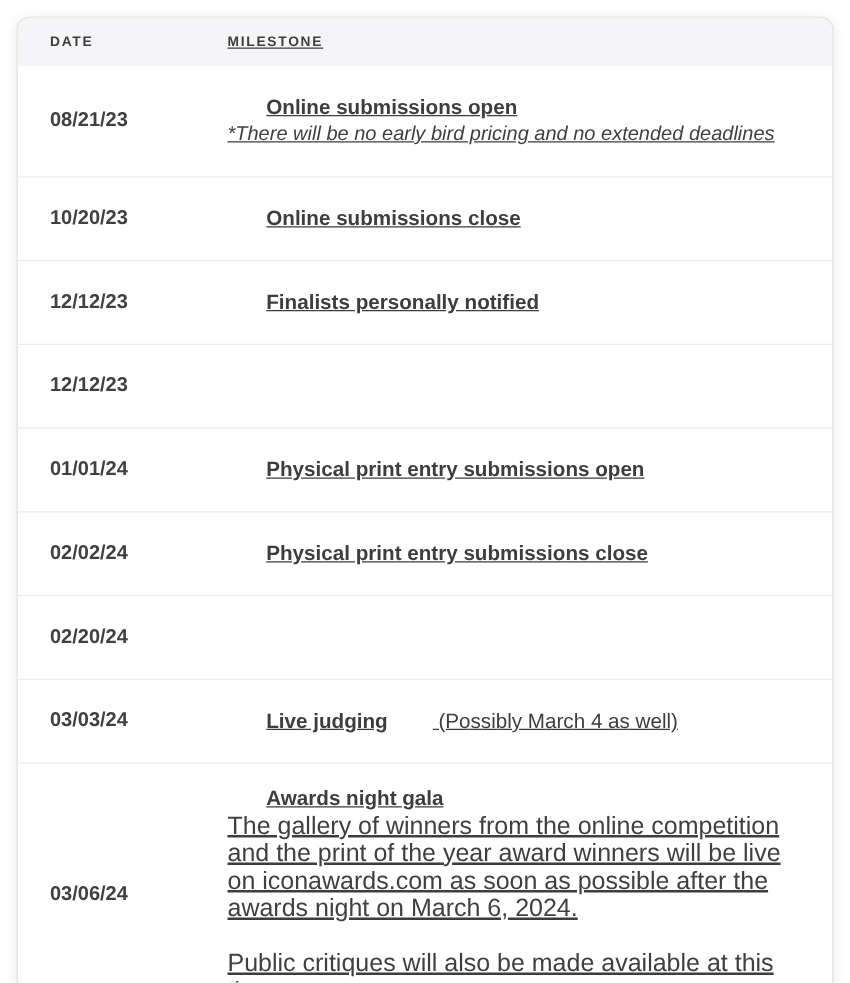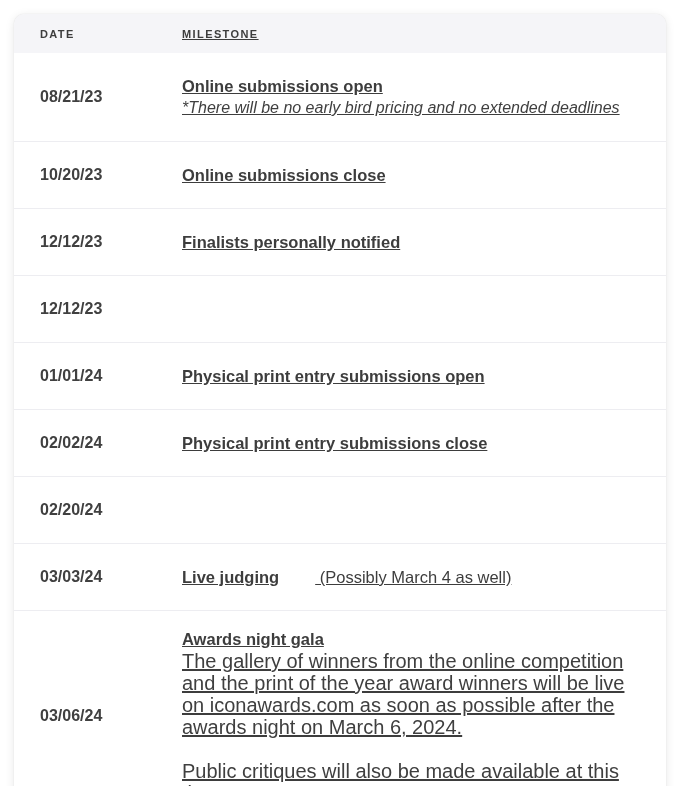--- a/index.html
+++ b/index.html
@@ -59,20 +59,21 @@
   .date {
     font-size: 16px;
     font-weight: 700;
     color: #404040;
     line-height: 22px;
   }
   .title-line {
     font-size: 16.5px;
     line-height: 22px;
     color: #3d3d3d;
+    margin-left: 31px;
   }
   .title { font-weight: 700; }
   .suffix { font-weight: 400; padding-left: 36px; }
   .note {
     font-style: italic;
     font-size: 16px;
     line-height: 22px;
     color: #3f3f3f;
   }
   .body {

